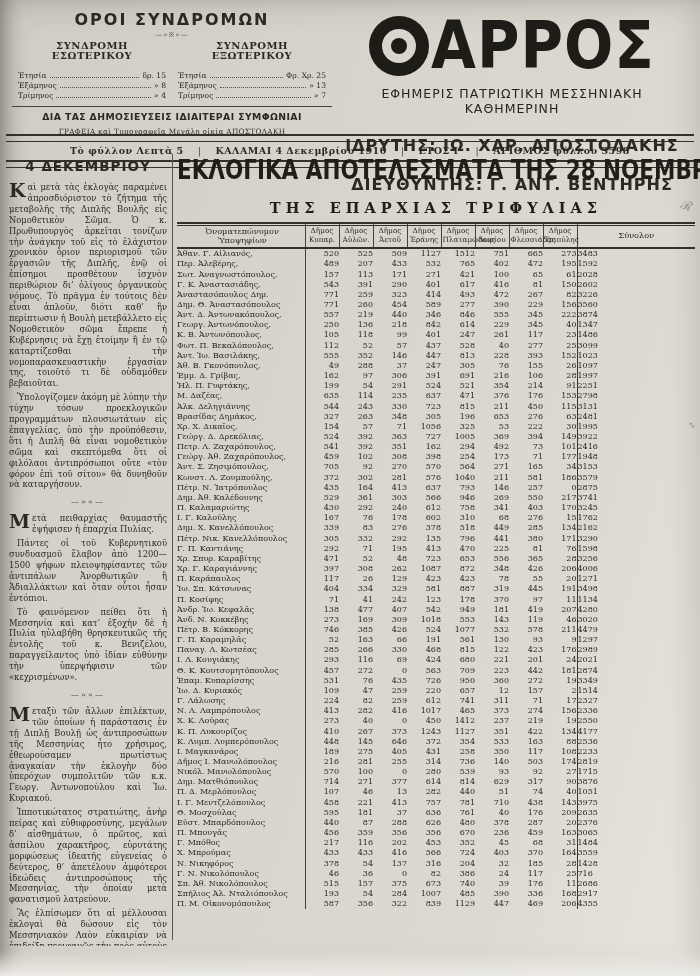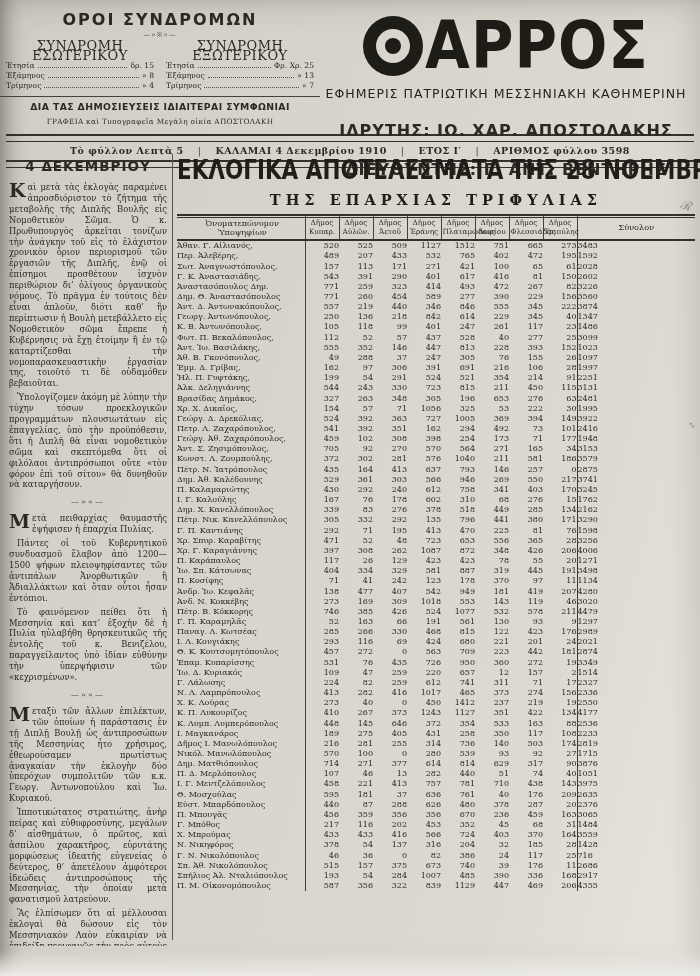--- a/index.html
+++ b/index.html
@@ -3,27 +3,27 @@
 <meta charset="utf-8">
 <style>
   html,body{margin:0;padding:0;}
   body{width:700px;height:976px;background:#b8b5ad;font-family:"DejaVu Serif",serif;}
   .page{position:relative;width:700px;height:976px;overflow:hidden;color:#2b2923;
     background:linear-gradient(105deg,#d0cdc4,#d8d5cc 45%,#dcd9d1 75%,#e7e5de);
     box-shadow:inset 0 0 34px rgba(40,36,28,.22), inset 16px 0 20px -14px rgba(40,36,28,.45), inset 0 -18px 22px -16px rgba(255,255,255,.6);}
   .bottom-light{position:absolute;left:0;right:0;bottom:0;height:26px;background:linear-gradient(#0000,#edebe5);}
 
   
-  .header{display:flex;padding:10px 8px 0 0;height:122px;}
+  .header{display:flex;padding:10px 8px 0 12px;height:122px;}
   .terms-box{width:320px;flex:0 0 320px;text-align:center;}
   .terms-title{font-family:"DejaVu Sans",sans-serif;font-weight:bold;font-size:16px;letter-spacing:2px;}
   .terms-orn{font-size:7px;letter-spacing:1px;color:#45423a;margin:1px 0 2px;}
   .terms-cols{display:flex;text-align:left;font-size:7.6px;line-height:10px;}
   .terms-col{flex:1;padding:0 6px;}
-  .terms-sub{text-align:center;font-size:13px;letter-spacing:.5px;margin-bottom:0;font-weight:normal;}
+  .terms-sub{text-align:center;font-size:10px;letter-spacing:.5px;margin-bottom:10px;font-weight:bold;}
   .trow{display:flex;align-items:baseline;}
   .trow .lbl{white-space:nowrap;}
   .trow .dots{flex:1;border-bottom:1px dotted #55524a;margin:0 3px 2px;}
   .trow .val{white-space:nowrap;}
   .terms-note{font-family:"DejaVu Sans",sans-serif;font-weight:bold;font-size:9.3px;letter-spacing:.4px;margin-top:5px;border-top:1px solid #45423a;padding-top:4px;}
   .terms-office{font-size:7.3px;margin-top:5px;letter-spacing:.3px;}
 
   .masthead{flex:1;text-align:center;padding-top:0;}
   .mast-title{display:flex;align-items:center;justify-content:center;gap:2px;height:72px;}
   .theta{width:60px;height:60px;border-radius:50%;background:#1e1c17;display:flex;align-items:center;justify-content:center;}
@@ -45,21 +45,21 @@
 
   .article-col{position:absolute;left:9px;top:6px;width:158px;bottom:30px;overflow:hidden;}
   .article-head{text-align:center;font-weight:bold;font-size:13.5px;letter-spacing:1px;margin-bottom:8px;font-family:"DejaVu Sans",sans-serif;}
   .article-col p{font-size:8.4px;line-height:10.9px;text-align:justify;margin:0 0 3px;text-indent:8px;}
   .article-col p.dropcap{text-indent:0;}
   .article-col p.dropcap::first-letter{font-size:19px;font-weight:bold;float:left;line-height:14px;padding:1px 2px 0 0;}
   .orn-div{text-align:center;font-size:8px;color:#45423a;margin:7px 0;letter-spacing:2px;}
 
   .results-col{position:absolute;left:177px;right:5px;top:2px;bottom:26px;}
   .headline1{text-align:center;font-family:"DejaVu Sans",sans-serif;font-weight:bold;font-size:21.5px;transform:scaleY(1.25);transform-origin:top;letter-spacing:0;white-space:nowrap;color:#201e19;}
-  .headline2{text-align:center;font-weight:bold;font-size:14.5px;letter-spacing:5px;margin-top:12px;color:#201e19;}
+  .headline2{text-align:center;font-weight:bold;font-size:14.5px;letter-spacing:5px;margin-top:20px;color:#201e19;}
 
   table.results{width:100%;border-collapse:collapse;table-layout:fixed;margin-top:6px;}
   table.results th{font-size:7.3px;line-height:8.6px;font-weight:normal;padding:3px 1px;vertical-align:middle;
     border-left:1px solid #45423a;border-top:2px solid #33312b;border-bottom:2px solid #33312b;box-shadow:inset 0 2px 0 -1px #d8d5cc, inset 0 3px 0 -1px #33312b;}
   table.results th.hname{border-left:none;text-align:center;padding-left:4px;font-size:8.2px;}
   table.results th.htot{font-size:8.2px;}
   table.results td{font-size:8px;height:10.15px;line-height:10.15px;padding:0;white-space:nowrap;overflow:hidden;}
   td.cname{text-align:left;padding-left:3px;border-right:1px solid #45423a;}
   td.cnum{text-align:right;padding-right:9px;}
   td.cnum.last{border-right:1.4px solid #3a372f;}
@@ -352,20 +352,32 @@
               <td class="cnum">54</td>
               <td class="cnum">291</td>
               <td class="cnum">524</td>
               <td class="cnum">521</td>
               <td class="cnum">354</td>
               <td class="cnum">214</td>
               <td class="cnum last">91</td>
               <td class="ctot">2251</td>
             </tr>
             <tr>
+              <td class="cname">Μ. Δαζέας,</td>
+              <td class="cnum">635</td>
+              <td class="cnum">114</td>
+              <td class="cnum">235</td>
+              <td class="cnum">637</td>
+              <td class="cnum">471</td>
+              <td class="cnum">376</td>
+              <td class="cnum">176</td>
+              <td class="cnum last">153</td>
+              <td class="ctot">2798</td>
+            </tr>
+            <tr>
               <td class="cname">Ἀλκ. Δεληγιάννης</td>
               <td class="cnum">544</td>
               <td class="cnum">243</td>
               <td class="cnum">330</td>
               <td class="cnum">723</td>
               <td class="cnum">815</td>
               <td class="cnum">211</td>
               <td class="cnum">450</td>
               <td class="cnum last">115</td>
               <td class="ctot">3131</td>

